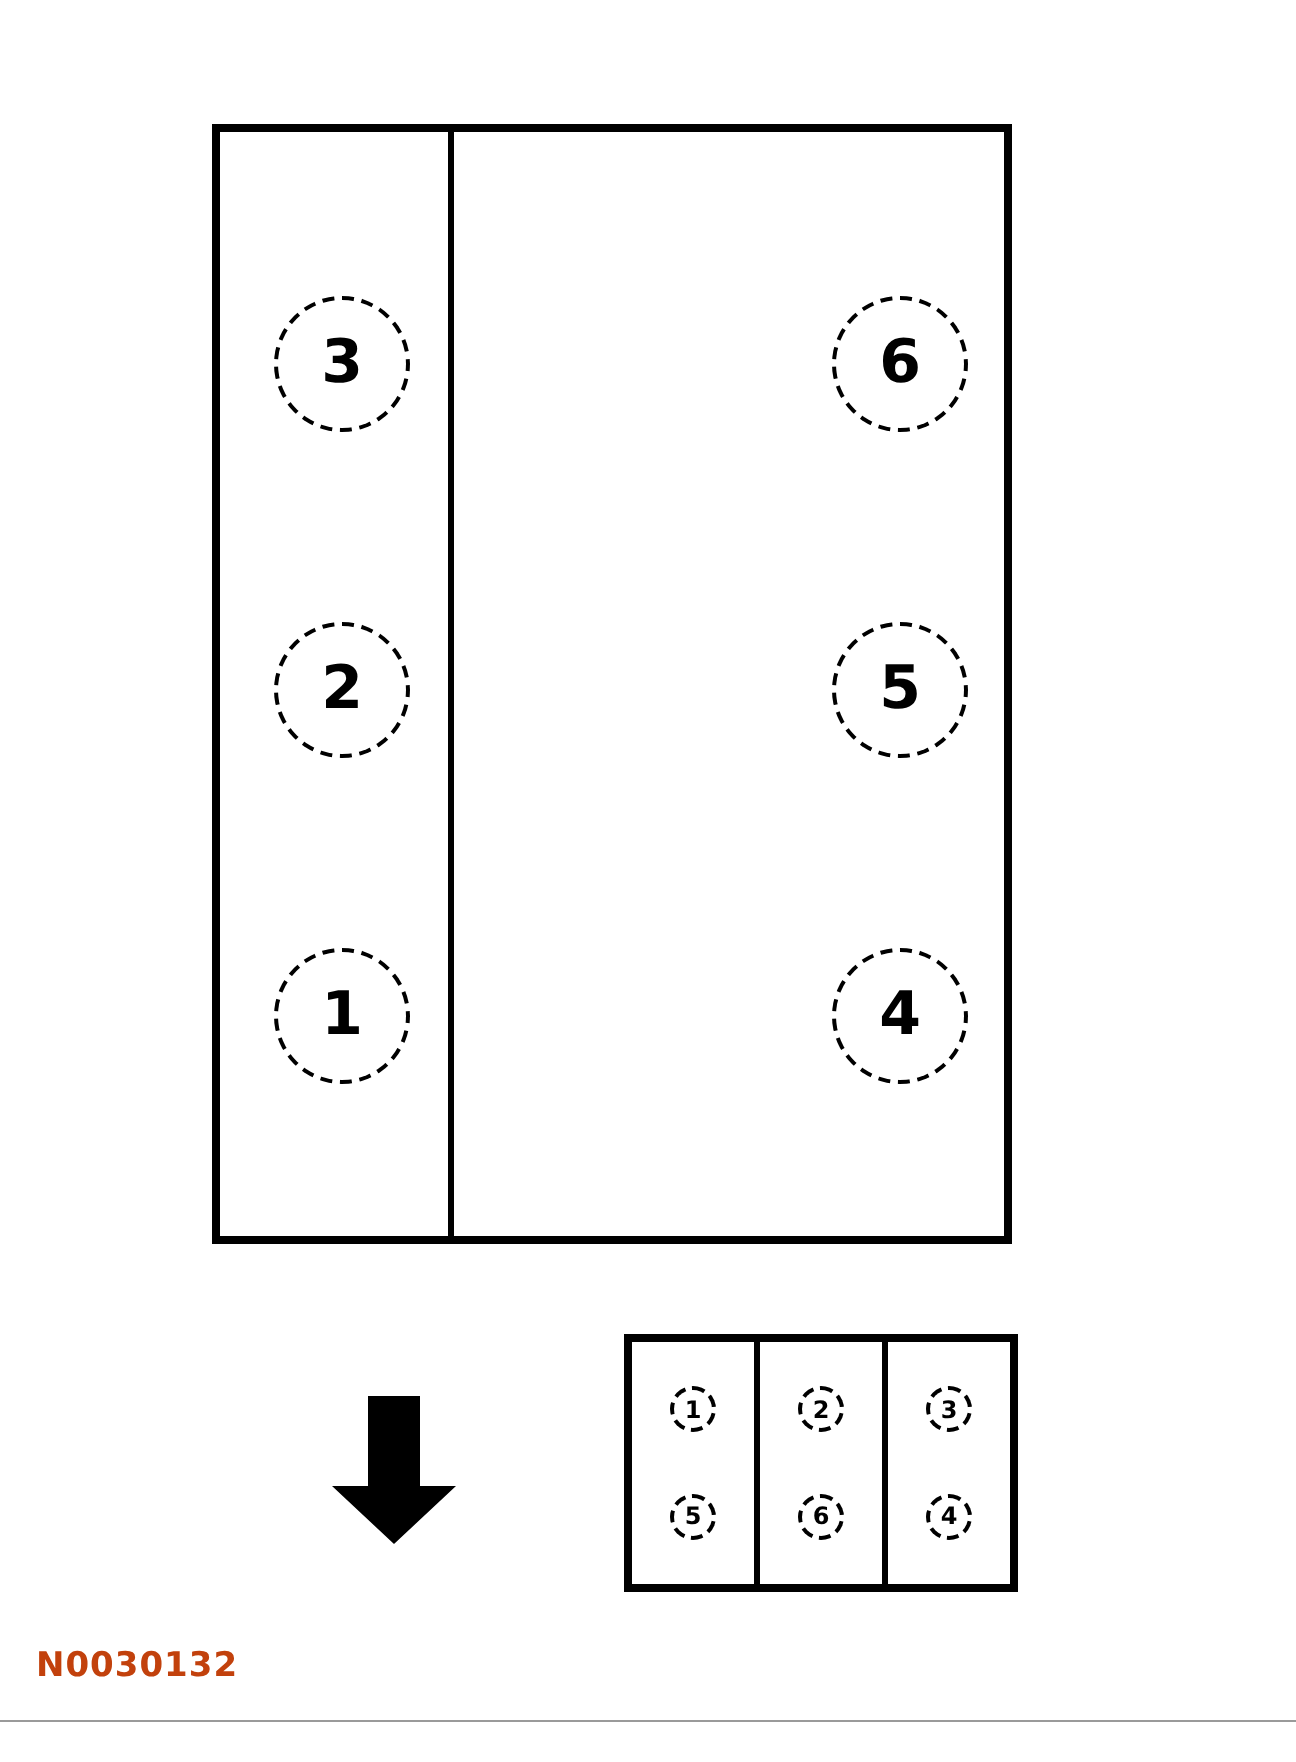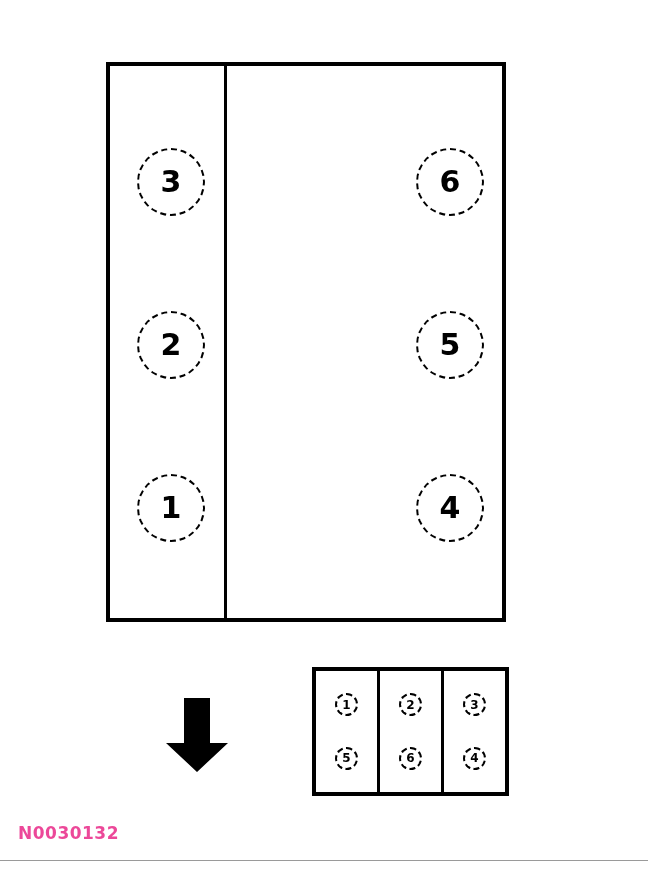--- a/index.html
+++ b/index.html
@@ -121,21 +121,21 @@
   }
 
   
   .figure-id {
     position: absolute;
     left: 18px;
     top: 823px;
     font-family: "DejaVu Sans", sans-serif;
     font-size: 17px;
     font-weight: bold;
-    color: #ec4899;
+    color: #c2410c;
     letter-spacing: 0.5px;
   }
   .footer-rule {
     position: absolute;
     left: 0;
     top: 860px;
     width: 648px;
     height: 0;
     border-top: 1.5px solid #9a9a9a;
   }

